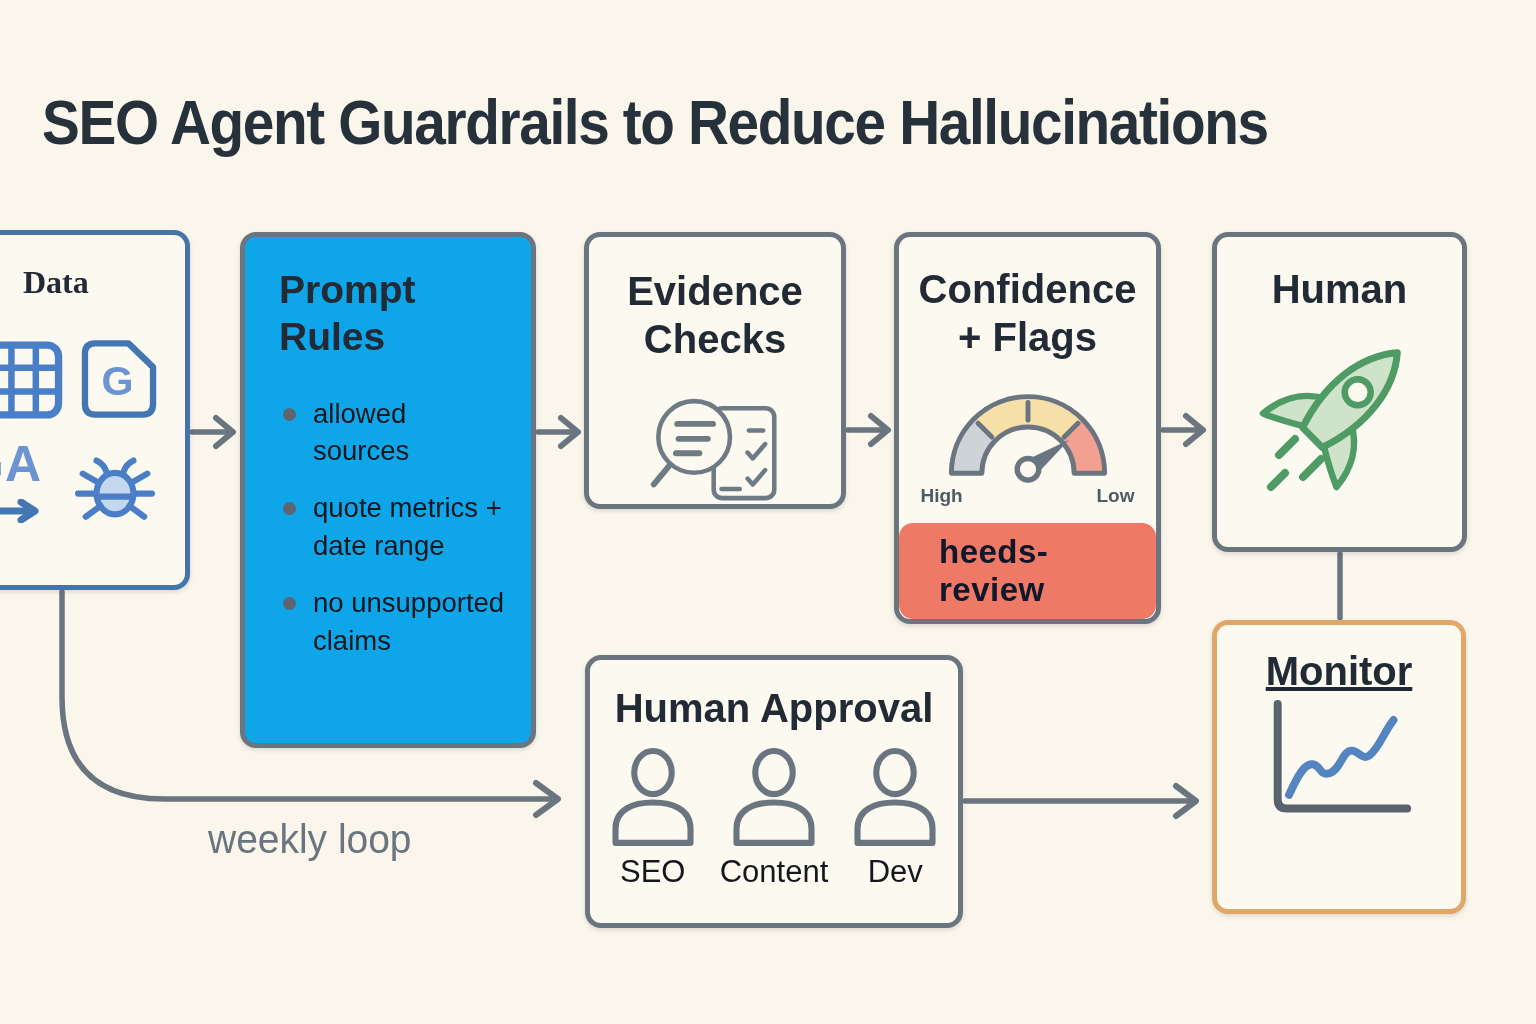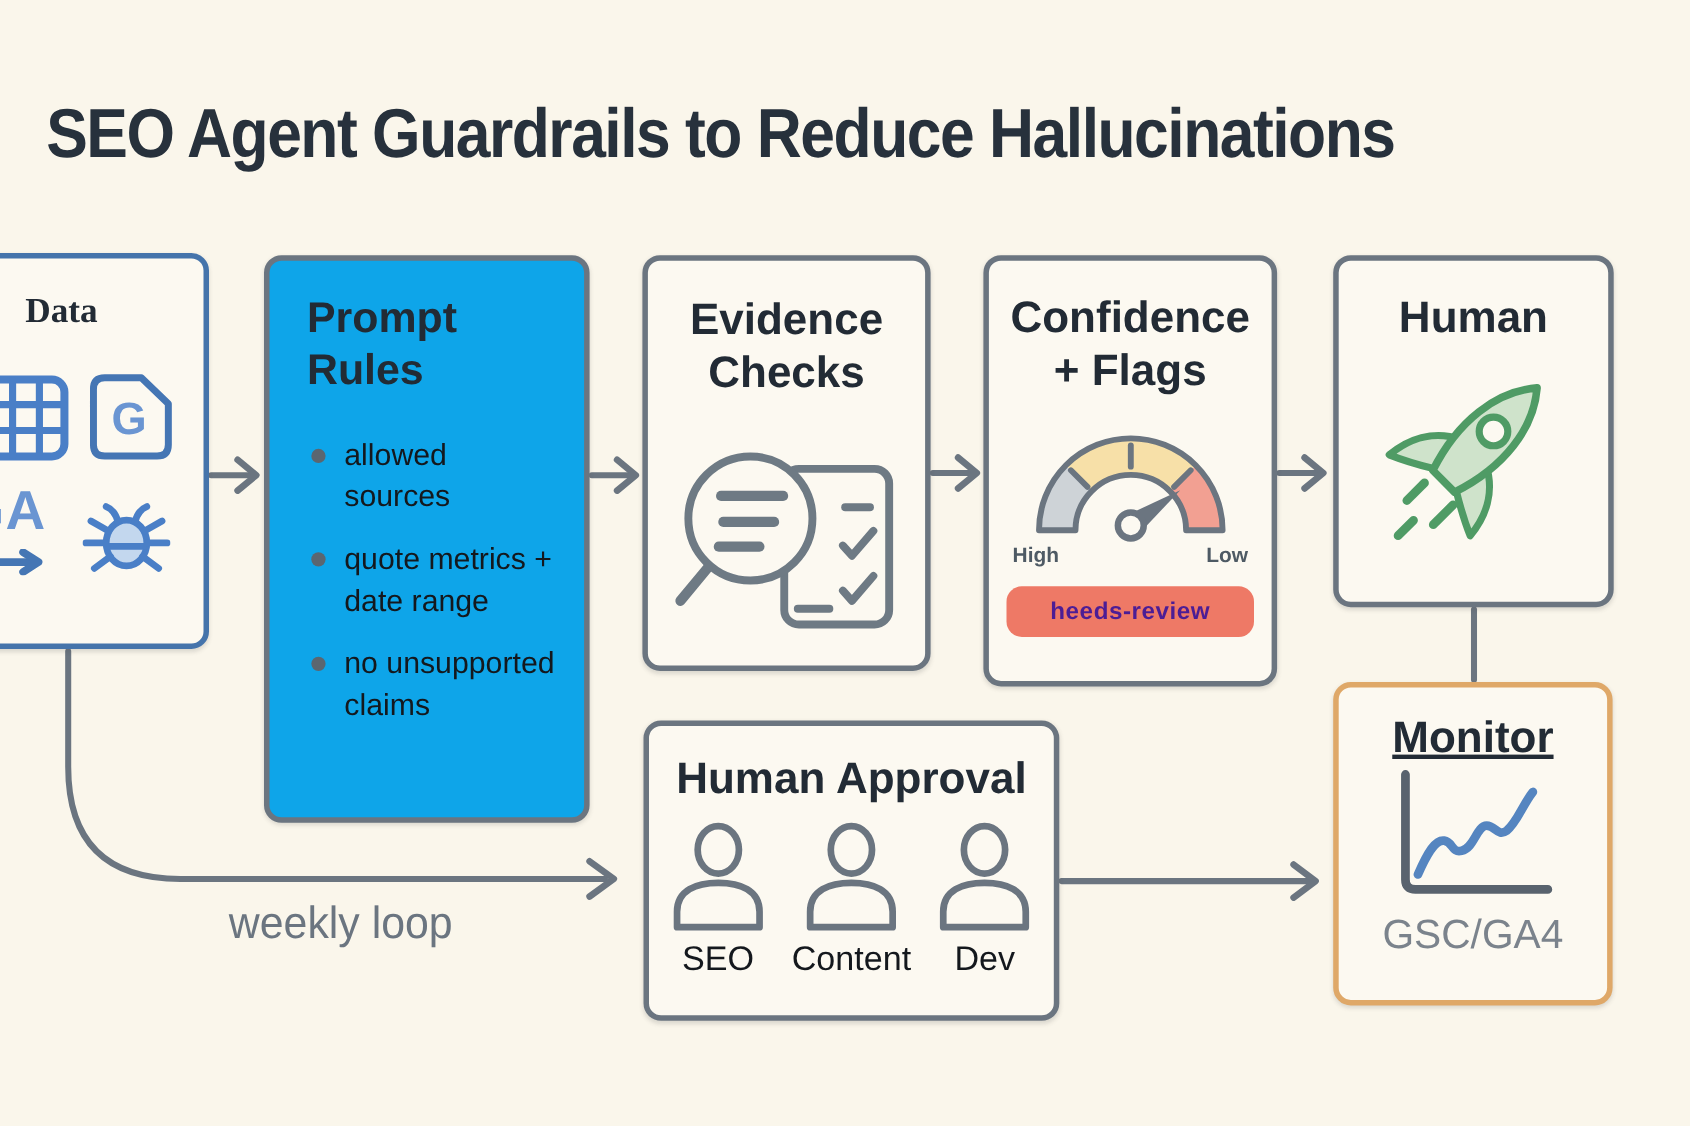--- a/index.html
+++ b/index.html
@@ -39,34 +39,34 @@
   .rule-item {
     position:relative; padding-left:30px; margin-bottom:20px;
     font-size:27.5px; line-height:1.36; color:#14181d;
   }
   .rule-item::before {
     content:""; position:absolute; left:0; top:13px;
     width:13px; height:13px; border-radius:50%; background:#5b6670;
   }
   .rule-note { padding-left:30px; font-size:27.5px; line-height:1.36; color:#14181d; }
   
-  .evidence-box { left:584px; top:232px; width:262px; height:378px;
+  .evidence-box { left:584px; top:232px; width:262px; height:277px;
     display:flex; flex-direction:column; align-items:center; }
   .evidence-box .box-title { margin-top:30px; text-align:center; width:210px; }
   .evidence-box svg { margin-top:14px; }
   
   .confidence-box { left:894px; top:232px; width:267px; height:392px;
     display:flex; flex-direction:column; align-items:center; }
   .confidence-box .box-title { margin-top:28px; text-align:center; width:240px; }
   .gauge-wrap { margin-top:14px; width:214px; }
   .gauge-labels { display:flex; justify-content:space-between; width:214px; margin-top:0px;
     font-size:19px; font-weight:bold; color:#4e5a64; }
   .review-badge {
-    margin-top:16px; background:#ee7966; color:#4c1d95;
-    font-size:22px; font-weight:bold; letter-spacing:.5px;
+    margin-top:16px; background:#ee7966; color:#0f172a;
+    font-size:33px; font-weight:bold; letter-spacing:.5px;
     padding:10px 40px; border-radius:14px;
   }
   
   .ship-box { left:1212px; top:232px; width:255px; height:320px;
     display:flex; flex-direction:column; align-items:center; }
   .ship-box .box-title { margin-top:28px; }
   
   .approval-box { left:585px; top:655px; width:378px; height:273px;
     display:flex; flex-direction:column; align-items:center; }
   .approval-box .box-title { margin-top:24px; }
@@ -241,16 +241,15 @@
     </div>
   </div>
 </div>
 
 <div class="box monitor-box">
   <div class="box-title">Monitor</div>
   <svg width="160" height="134" viewBox="0 0 140 118" fill="none" stroke-linecap="round" stroke-linejoin="round">
     <path d="M16,8 L16,92 Q16,100 24,100 L130,100" stroke="#59636e" stroke-width="7"></path>
     <path d="M26,88 C34,70 40,60 47,61 C54,62 53,71 61,69 C71,67 73,49 81,49 C88,49 90,58 97,53 C105,47 110,32 118,22" stroke="#5585c0" stroke-width="7"></path>
   </svg>
-  <div class="monitor-caption">GSC/GA4</div>
 </div>
 
 <div class="weekly-loop-label">weekly loop</div>
 
 </body></html>

